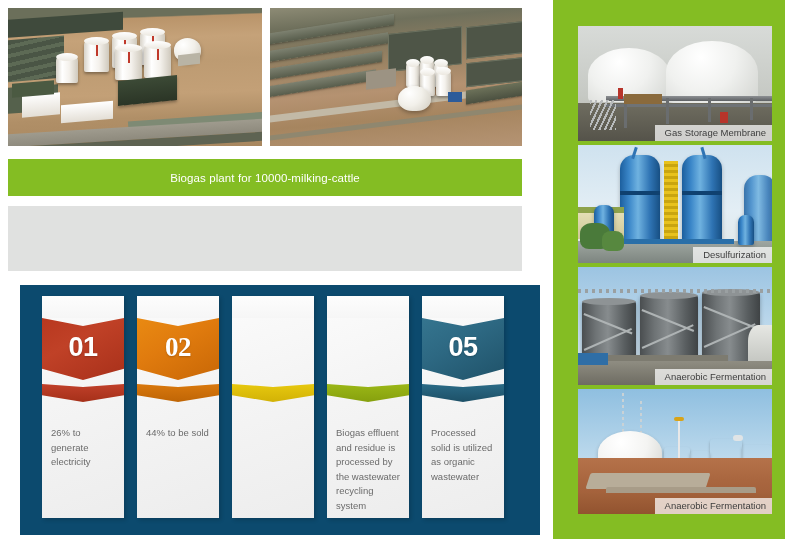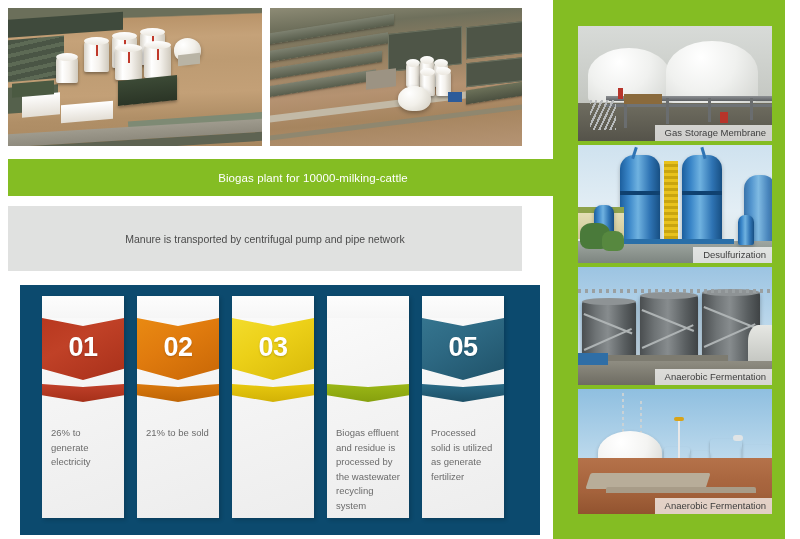--- a/index.html
+++ b/index.html
@@ -44,21 +44,21 @@
   
   .p2-ground{position:absolute;inset:0;
     background:linear-gradient(175deg,#8d8b75 0%,#6f705c 14%,#9b8363 40%,#b59271 58%,#a6855f 76%,#b59474 100%);}
   .p2-barn{position:absolute;background:linear-gradient(#7d8170,#585d4c);transform:skewY(-9deg);
     box-shadow:0 1px 2px rgba(0,0,0,.3);}
   .p2-lagoon{position:absolute;background:#4e5547;transform:skewY(-6deg);border:1px solid #6d7361;}
   .p2-road{position:absolute;background:#bbb3a2;transform:skewY(-7deg);}
 
   
   .greenbar{background:#84bd23;color:#ffffff;display:flex;align-items:center;justify-content:center;
-    font-size:11.5px;letter-spacing:.1px;padding-left:48px;}
+    font-size:11.5px;letter-spacing:.1px;}
 
   
   .graybox{background:#e0e1e0;color:#4b4b4b;display:flex;flex-direction:column;
     align-items:center;justify-content:center;font-size:10.5px;line-height:16px;text-align:center;}
 
   
   .cardbox{border:3px solid #0c4a6e;background:#0c4a6e;margin-left:12px;}
 
   .card{position:absolute;top:8px;width:82px;height:222px;
     background:linear-gradient(160deg,#fbfbfb 0%,#f4f4f4 45%,#ededed 100%);
@@ -182,64 +182,60 @@
   <div class="dome" style="left:128px;top:78px;width:33px;height:25px;"></div>
   <div class="abs" style="left:96px;top:62px;width:30px;height:18px;background:#9c9383;transform:skewY(-7deg);"></div>
   <div class="abs" style="left:178px;top:84px;width:14px;height:10px;background:#2c5b9a;"></div>
 </div>
 
 <div class="abs greenbar" style="left:8px;top:159px;width:514px;height:37px;">
   <span>Biogas plant for 10000-milking-cattle</span>
 </div>
 
 <div class="abs graybox" style="left:8px;top:206px;width:514px;height:65px;">
-  <div>Manure is transported by centrifugal pump and pipe network</div>
 </div>
 
 <div class="abs cardbox" style="left:8px;top:285px;width:514px;height:244px;">
 
   <div class="card" style="left:19px;">
     <div class="gloss"></div>
     <div class="badge" style="background:linear-gradient(150deg,#b8381f 0%,#c04127 38%,#a8301a 100%);">
       <span>01</span>
     </div>
     <div class="chev" style="background:linear-gradient(#c0402a,#a53019);"></div>
     <div class="ctext">26% to generate electricity</div>
   </div>
 
   <div class="card" style="left:114px;">
     <div class="gloss"></div>
-    <div class="badge" style="background:linear-gradient(150deg,#e98a12 0%,#e07b0e 42%,#c86706 100%);">
+    <div class="badge" style="background:linear-gradient(150deg,#e98a12 0%,#e07b0e 42%,#c86706 100%);font-family:Liberation Serif, serif;">
       <span>02</span>
     </div>
     <div class="chev" style="background:linear-gradient(#d9780d,#bf6505);"></div>
-    <div class="ctext">21% to be sold</div>
+    <div class="ctext">44% to be sold</div>
   </div>
 
   <div class="card" style="left:209px;">
     <div class="gloss"></div>
-    <div class="badge" style="background:linear-gradient(150deg,#f3dc2c 0%,#ecd018 42%,#d8b909 100%);">
-      <span>03</span>
-    </div>
     <div class="chev" style="background:linear-gradient(#e7c80f,#d2b206);"></div>
   </div>
 
   <div class="card" style="left:304px;">
     <div class="gloss"></div>
     <div class="chev" style="background:linear-gradient(#9bb717,#86a00e);"></div>
     <div class="ctext">Biogas effluent and residue is processed by the wastewater recycling system</div>
   </div>
 
   <div class="card" style="left:399px;">
     <div class="gloss"></div>
     <div class="badge" style="background:linear-gradient(150deg,#35758f 0%,#2d6882 42%,#1f5269 100%);text-align:center;">
       <span>05</span>
     </div>
     <div class="chev" style="background:linear-gradient(#2a6a86,#1d5067);"></div>
-    <div class="ctext">Processed solid is utilized as generate fertilizer</div>
+    <div class="ctext">Processed solid is utilized as organic wastewater</div>
   </div>
 </div>
 
 <div class="abs rightpanel" style="left:553px;top:0;width:232px;height:539px;">
 
   <div class="rimg" style="left:25px;top:145px;width:194px;height:118px;">
     <div class="r2-sky"></div>
     <div class="r2-tower" style="left:42px;top:10px;width:40px;height:92px;"></div>
     <div class="r2-tower" style="left:104px;top:10px;width:40px;height:92px;"></div>
     <div class="r2-tower" style="left:166px;top:30px;width:32px;height:72px;opacity:.85;"></div>

